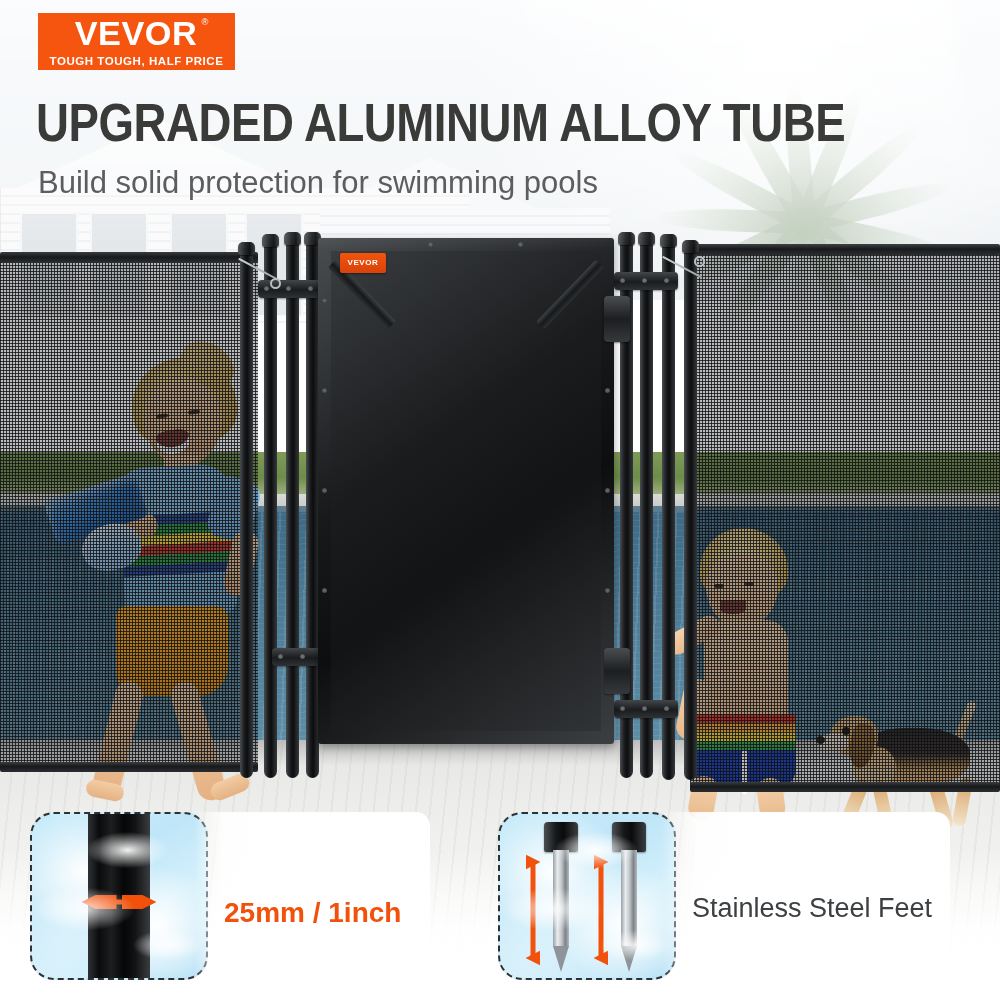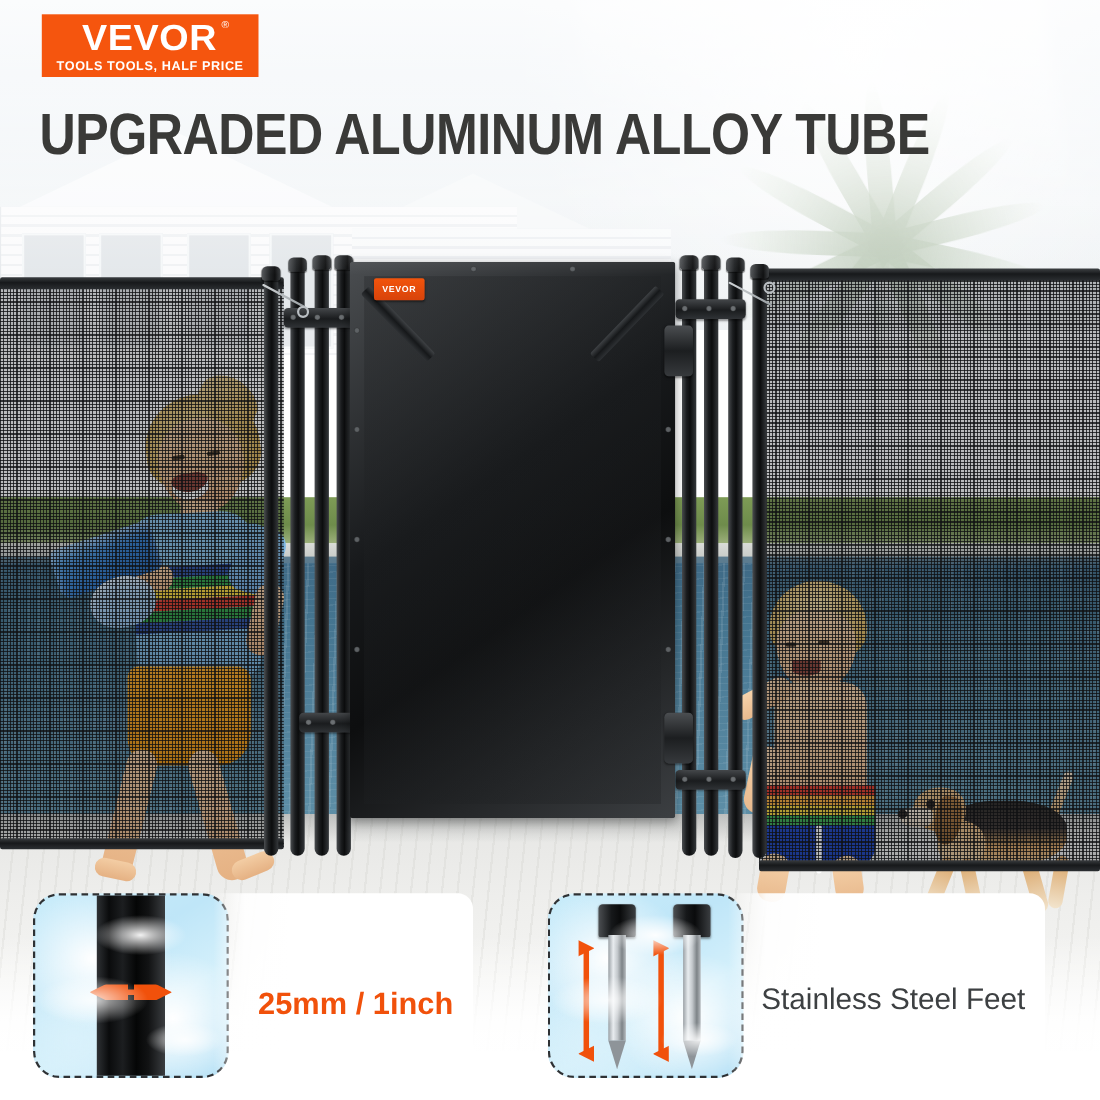--- a/index.html
+++ b/index.html
@@ -408,21 +408,21 @@
     border-radius:0 14px 14px 0;
     display:flex; flex-direction:column; justify-content:center;
     min-width:236px;
   }
   .callout .t1{
     font-size:27px; color:#3d4042; line-height:1.18; white-space:nowrap;
     font-family:"Liberation Sans", sans-serif;
   }
   .callout .t2{
     font-size:28px; color:#f1510b; font-weight:bold; line-height:1.18;
-    white-space:nowrap; margin-top:7px; font-family:"Liberation Sans", sans-serif;text-align:right;
+    white-space:nowrap; margin-top:7px; font-family:"Liberation Sans", sans-serif;
   }
 
   
   .tube{
     position:absolute; left:50%; top:-2px; transform:translateX(-50%);
     width:62px; height:176px;
     background:linear-gradient(90deg,#2e3134 0%,#0a0b0c 18%,#1c1e20 38%,#050606 58%,#121314 76%,#3a3d40 100%);
   }
   .tube-arrow{
     position:absolute; left:50%; top:88px; transform:translate(-50%,-50%);
@@ -635,24 +635,25 @@
   <div class="hinge" style="left:604px; top:648px;"></div>
 
   <div class="top-fade"></div>
   <div class="bottom-fade"></div>
 
   <div class="logo">
     <div class="word">
       <span>VEVOR</span>
       <span class="reg">®</span>
     </div>
-    <div class="tag">TOOLS TOOLS, HALF PRICE</div>
+    <div class="tag">TOUGH TOUGH, HALF PRICE</div>
   </div>
 
   <div class="headline">UPGRADED ALUMINUM ALLOY TUBE</div>
+  <div class="subhead">Build solid protection for swimming pools</div>
 
   <div class="callout" style="left:30px; top:812px;">
     <div class="panel">
       <div class="tube"></div>
       <div class="tube-arrow">
         <svg width="74" height="14" viewBox="0 0 74 14">
           <defs>
               <marker id="ah" markerWidth="7" markerHeight="7" refX="5.5" refY="3.5" orient="auto">
             <path d="M0,0 L7,3.5 L0,7 z" fill="#f1510b"></path>
               </marker>

